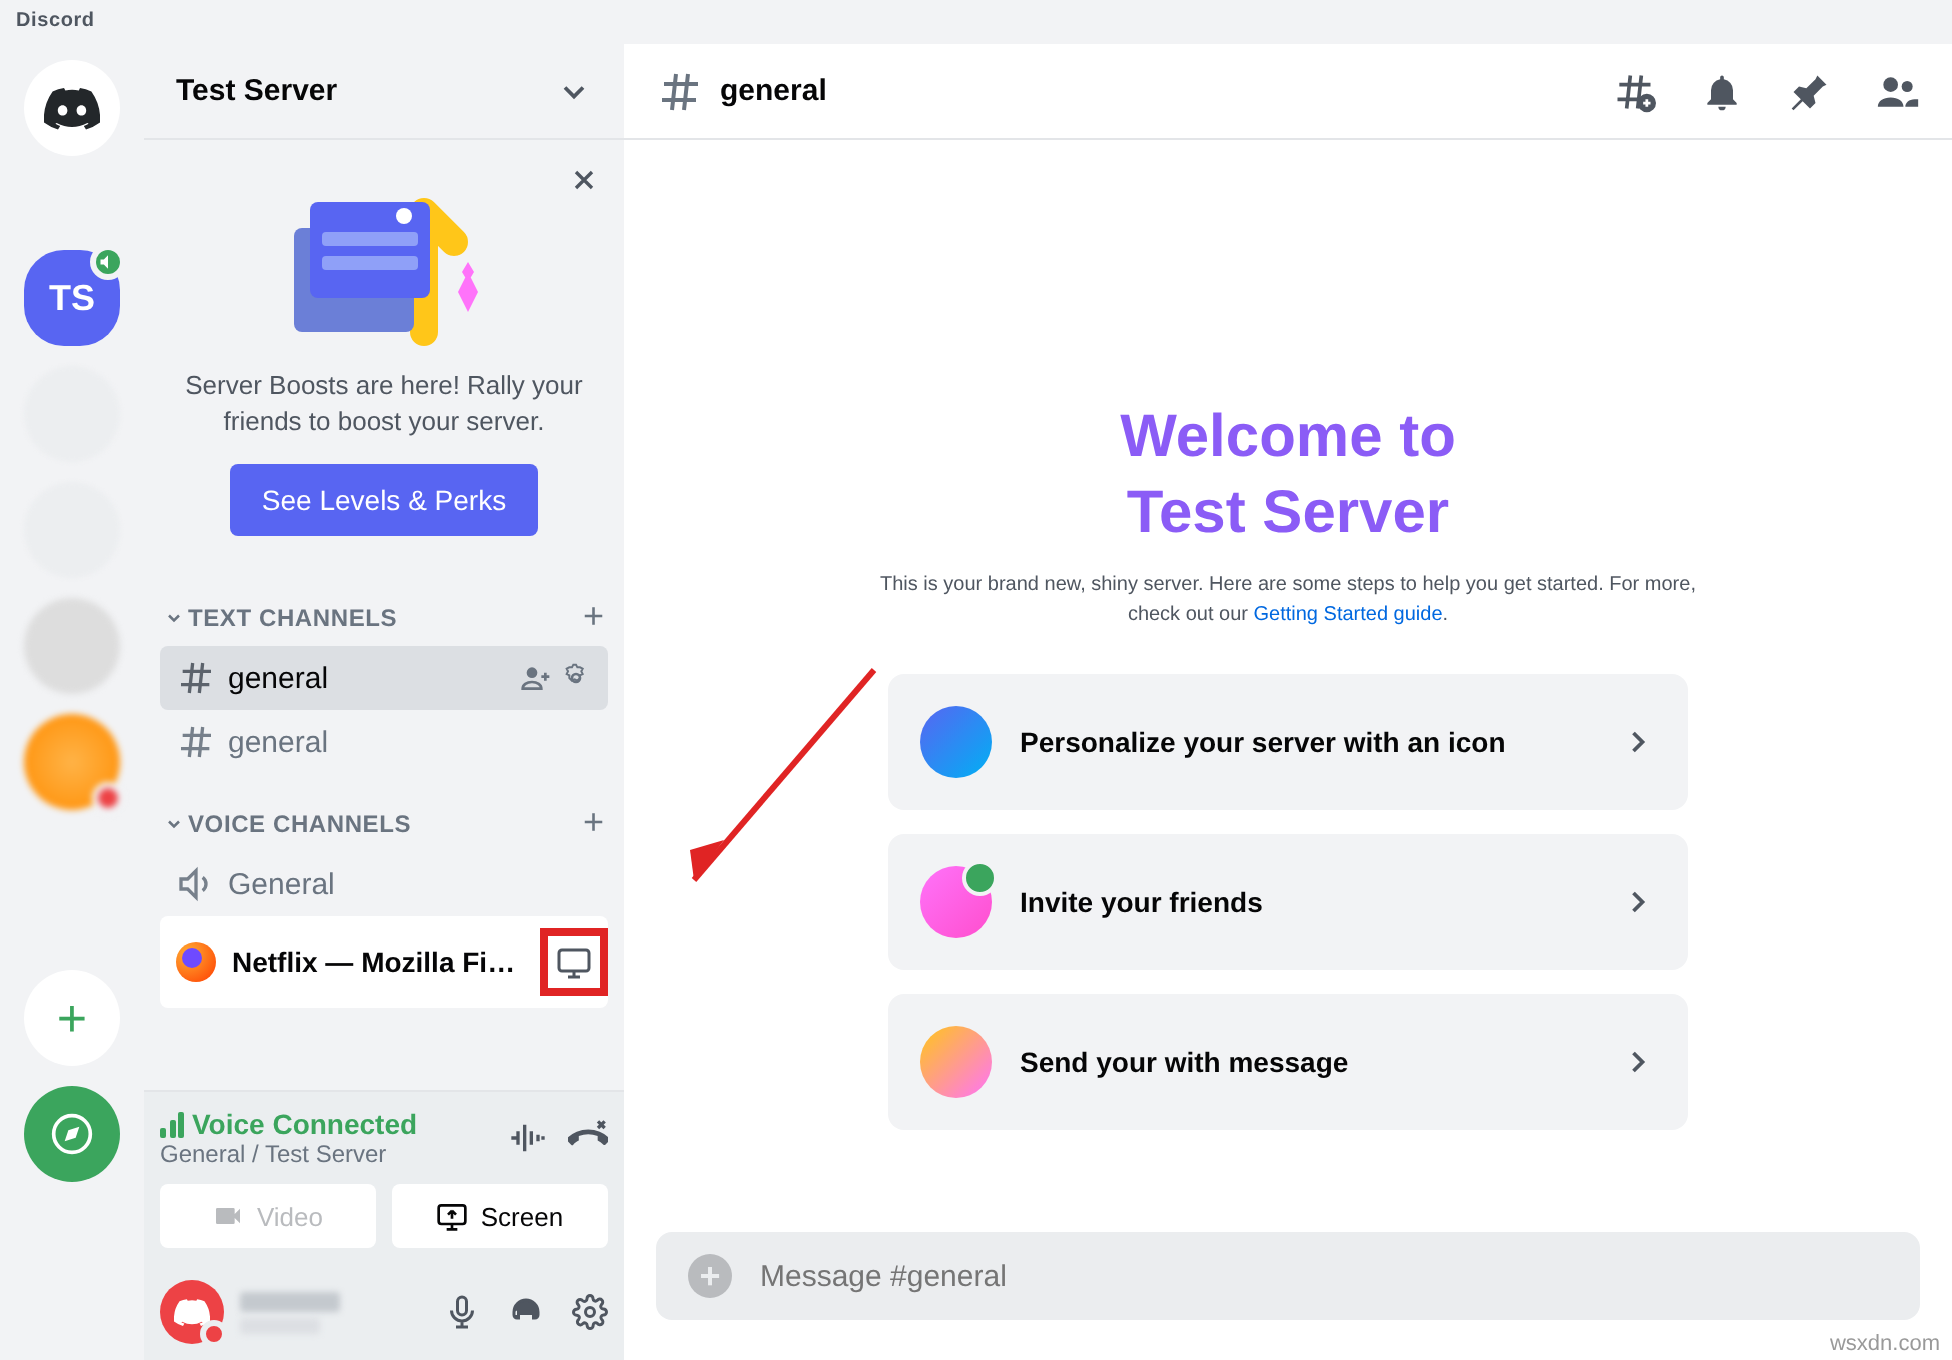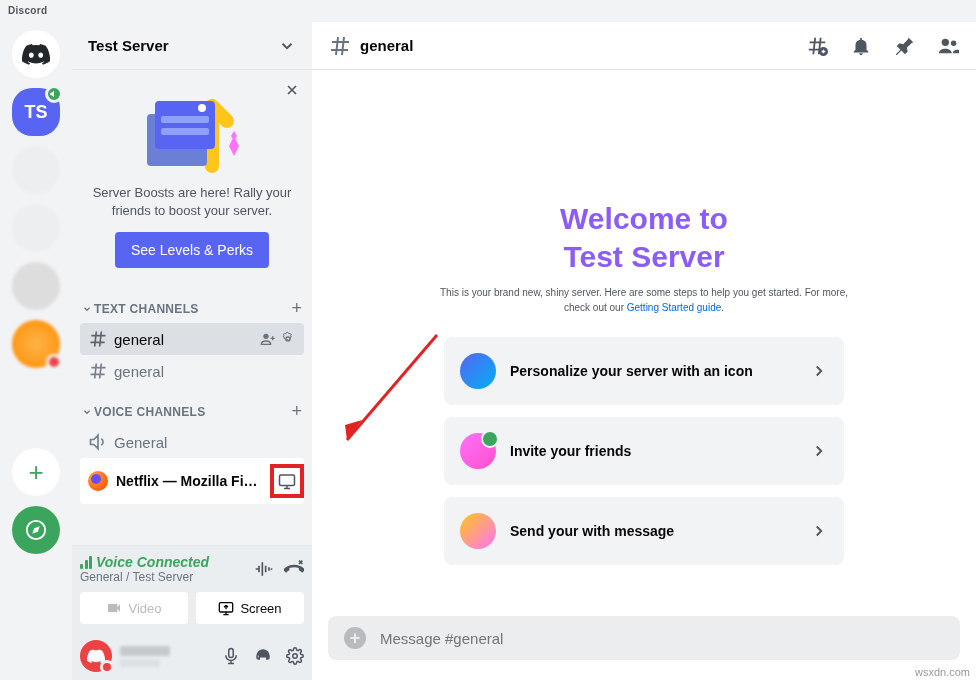--- a/index.html
+++ b/index.html
@@ -3,21 +3,21 @@
 <meta charset="utf-8">
 <style>
 * { margin: 0; padding: 0; box-sizing: border-box; font-family: -apple-system, BlinkMacSystemFont, "Segoe UI", Helvetica, Arial, sans-serif; }
 body { background: #fff; width: 976px; height: 680px; overflow: hidden; position: relative; }
 .app-container { display: flex; height: 100%; }
 .title-bar { position: absolute; top: 0; left: 0; height: 22px; background: #f2f3f5; width: 100%; padding-left: 8px; font-size: 10px; font-weight: 700; color: #4f5660; line-height: 22px; letter-spacing: .3px; z-index: 5; }
 .server-rail { width: 72px; background: #f2f3f5; padding-top: 30px; display: flex; flex-direction: column; align-items: center; gap: 10px; }
 .rail-icon { width: 48px; height: 48px; border-radius: 50%; background: #fff; display: flex; align-items: center; justify-content: center; cursor: pointer; font-weight: 700; font-size: 18px; }
 .rail-icon.discord { color: #23272a; }
 .rail-icon.discord svg { width: 28px; height: 22px; }
-.rail-icon.server { border-radius: 20px; background: #5865f2; color: #fff; position: relative; }
+.rail-icon.server { border-radius: 20px; background: #5865f2; color: #fff; position: relative; margin-top: 37px; }
 .rail-icon.server .online { position: absolute; top: -3px; right: -3px; width: 18px; height: 18px; border-radius: 50%; background: #3ba55d; border: 3px solid #f2f3f5; display: flex; align-items: center; justify-content: center; }
 .rail-blur { width: 48px; height: 48px; border-radius: 50%; background: #eceef0; filter: blur(1px); }
 .rail-avatar { width: 48px; height: 48px; border-radius: 50%; background: #ddd; position: relative; filter: blur(1.5px); }
 .rail-avatar.orange { background: radial-gradient(circle, #ffb347, #ff8c00); }
 .rail-avatar .dot { position: absolute; bottom: -2px; right: -2px; width: 16px; height: 16px; border-radius: 50%; background: #ed4245; border: 3px solid #f2f3f5; }
 .rail-icon.add { color: #3ba55d; font-size: 26px; font-weight: 400; }
 .rail-icon.explore { background: #3ba55d; color: #fff; }
 .rail-icon.explore svg { width: 22px; height: 22px; }
 .sidebar { width: 240px; background: #f2f3f5; display: flex; flex-direction: column; padding-top: 22px; }
 .server-header { height: 48px; padding: 0 16px; display: flex; align-items: center; justify-content: space-between; border-bottom: 1px solid #e3e5e8; cursor: pointer; }
@@ -38,21 +38,21 @@
 .channel.selected .hash { color: #4f5660; }
 .channel .name { flex: 1; }
 .channel .actions { display: flex; gap: 4px; color: #6a7480; }
 .netflix-row { display: flex; align-items: center; padding: 6px 0 6px 8px; gap: 8px; background: #fff; border-radius: 4px; position: relative; }
 .firefox-icon { width: 20px; height: 20px; border-radius: 50%; background: radial-gradient(circle at 30% 30%, #ffad33, #ff3c00); position: relative; }
 .firefox-icon::after { content: ""; position: absolute; top: 3px; left: 3px; width: 10px; height: 10px; border-radius: 50%; background: #6e4aff; }
 .netflix-row .title { font-size: 14px; font-weight: 600; color: #060607; flex: 1; white-space: nowrap; overflow: hidden; text-overflow: ellipsis; }
 .screen-box { border: 4px solid #e02424; padding: 4px; display: flex; align-items: center; justify-content: center; }
 .voice-panel { background: #ebeef0; border-top: 1px solid #e3e5e8; padding: 8px; }
 .voice-status { display: flex; align-items: center; justify-content: space-between; }
-.voice-left .connected { color: #3ba55d; font-weight: 600; font-size: 14px; display: flex; align-items: center; gap: 4px; font-style: italic; }
+.voice-left .connected { color: #3ba55d; font-weight: 600; font-size: 14px; display: flex; align-items: center; gap: 4px; }
 .voice-left .sub { font-size: 12px; color: #6a7480; }
 .voice-right { display: flex; gap: 10px; color: #4f5660; }
 .voice-btns { display: flex; gap: 8px; margin-top: 8px; }
 .vbtn { flex: 1; background: #fff; border: none; border-radius: 4px; padding: 8px; font-size: 13px; font-weight: 500; display: flex; align-items: center; justify-content: center; gap: 6px; cursor: pointer; color: #4f5660; }
 .user-panel { background: #ebeef0; padding: 8px; display: flex; align-items: center; gap: 8px; }
 .user-avatar { width: 32px; height: 32px; border-radius: 50%; background: #ed4245; position: relative; display: flex; align-items: center; justify-content: center; }
 .user-avatar svg { width: 18px; height: 14px; }
 .user-avatar .status { position: absolute; bottom: -2px; right: -2px; width: 14px; height: 14px; border-radius: 50%; background: #ed4245; border: 3px solid #ebeef0; }
 .user-info { flex: 1; }
 .user-name { width: 50px; height: 10px; background: #c4c9ce; border-radius: 2px; filter: blur(1.5px); margin-bottom: 3px; }

